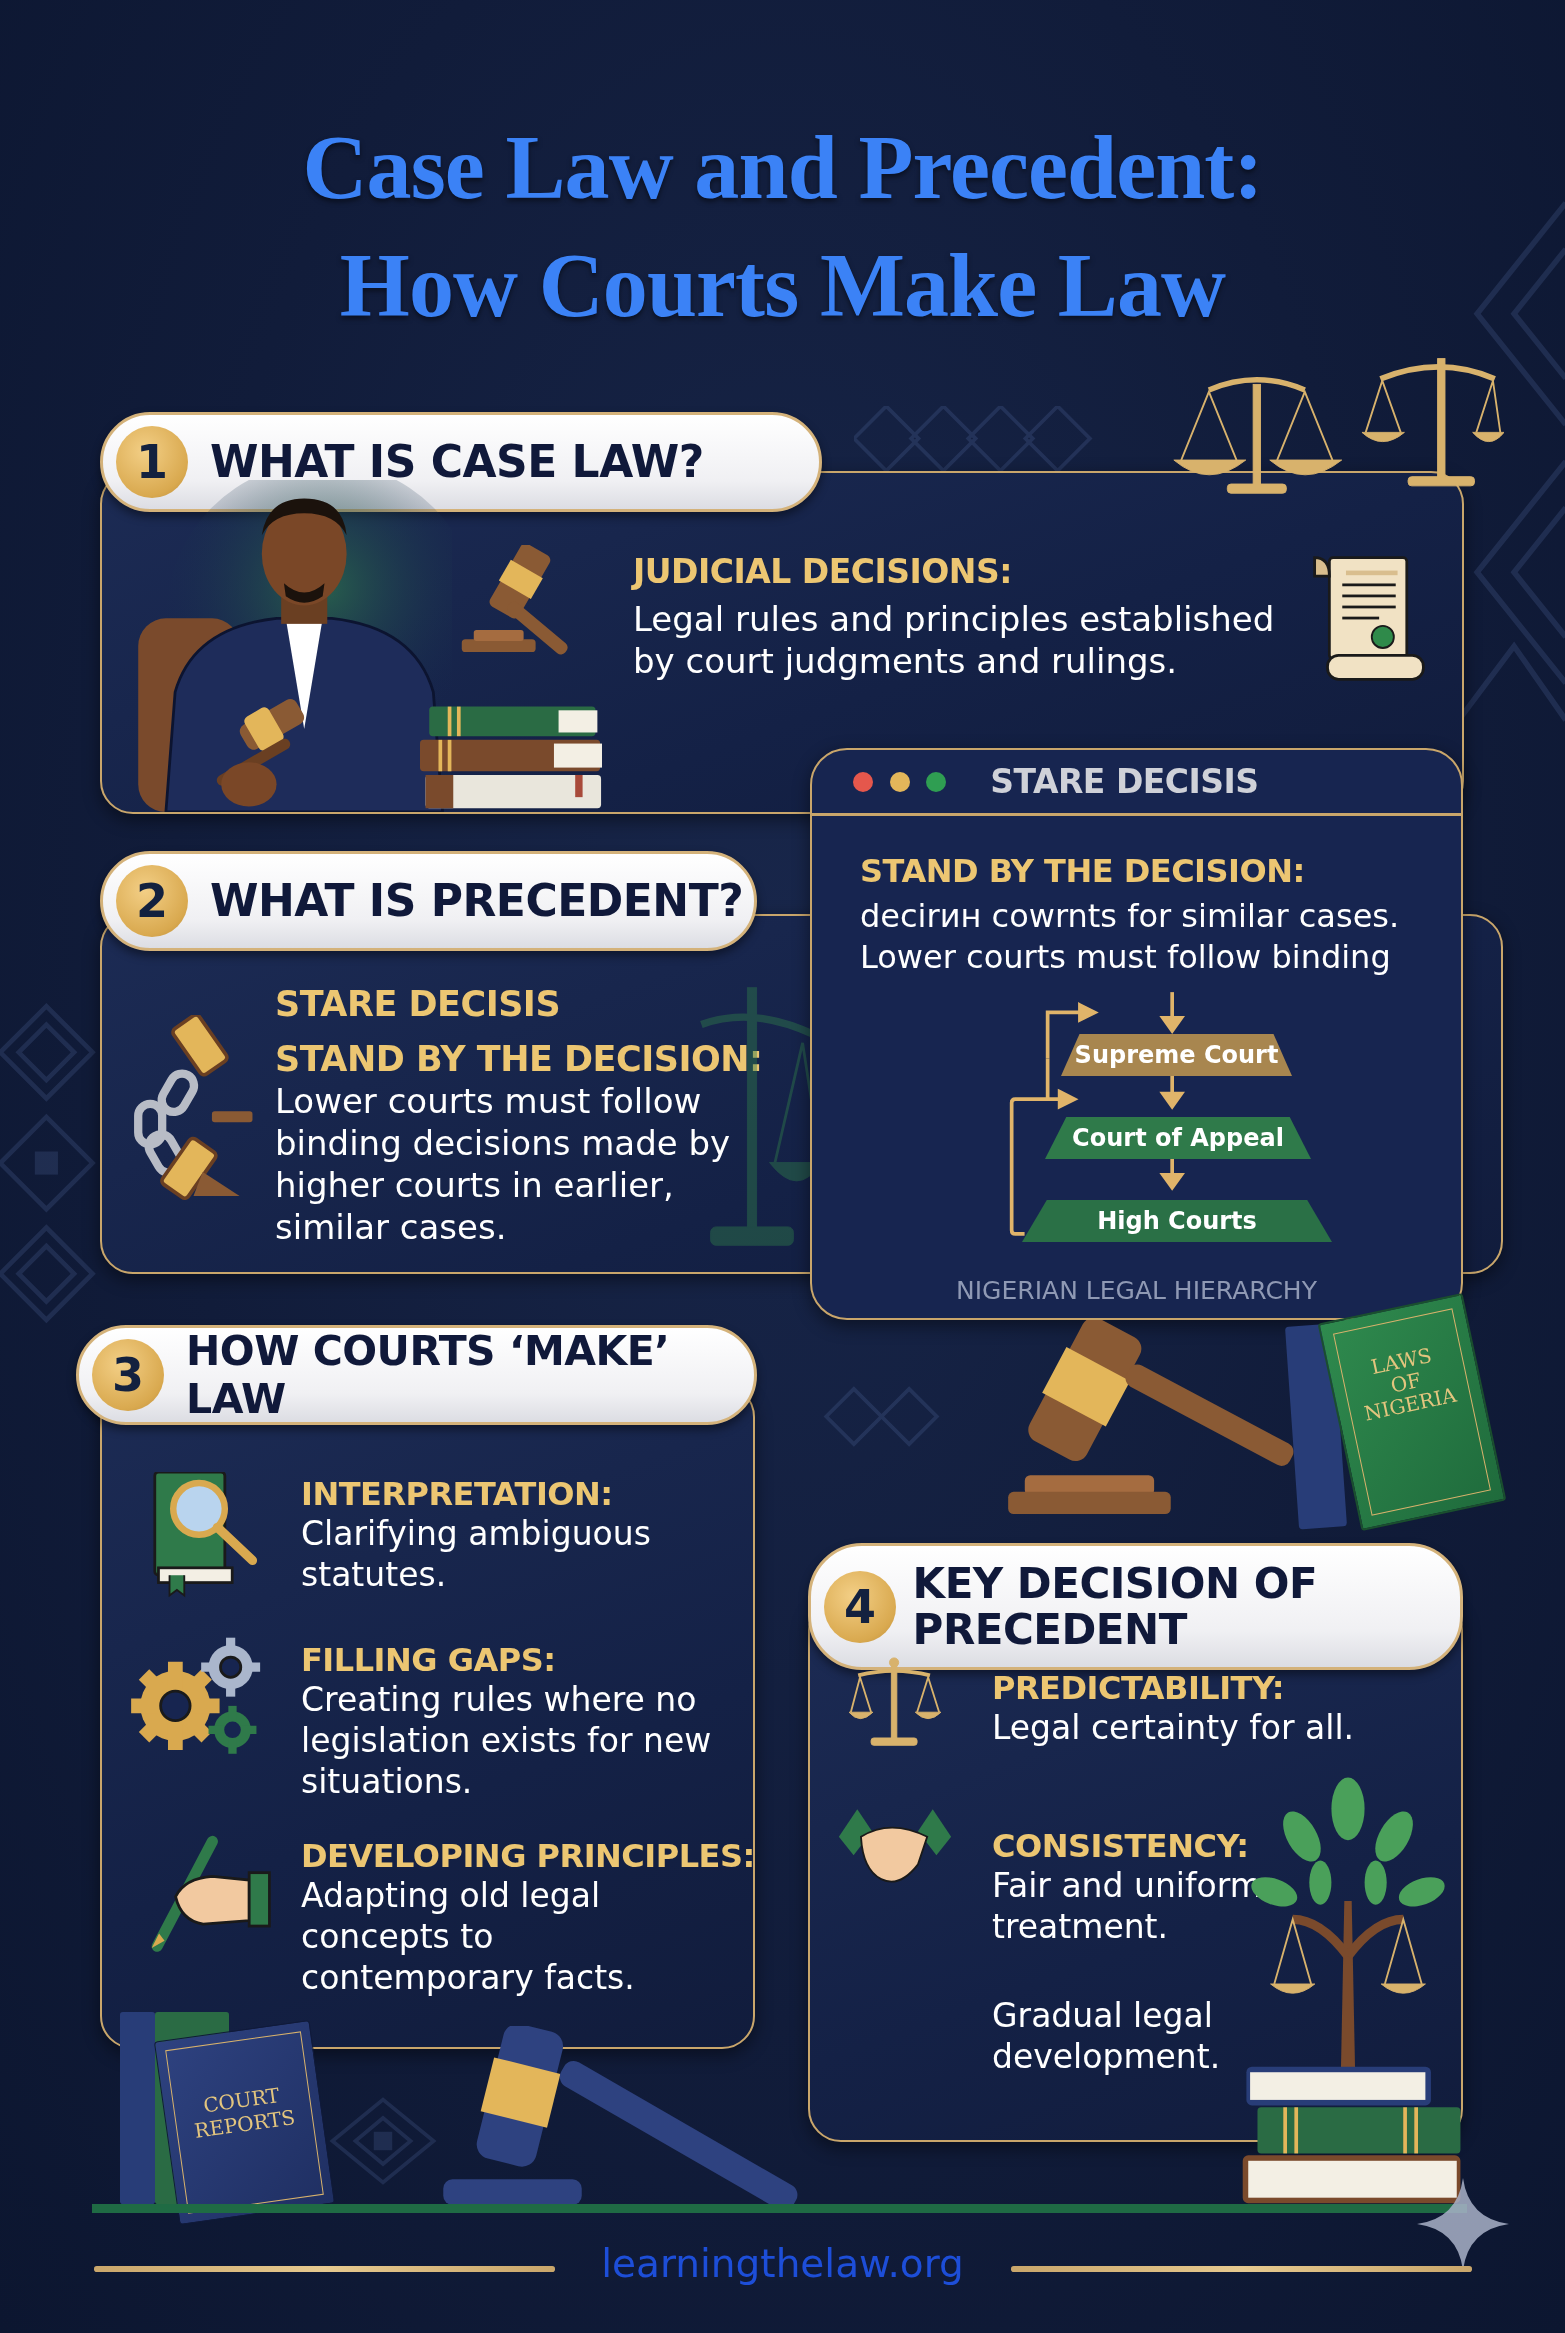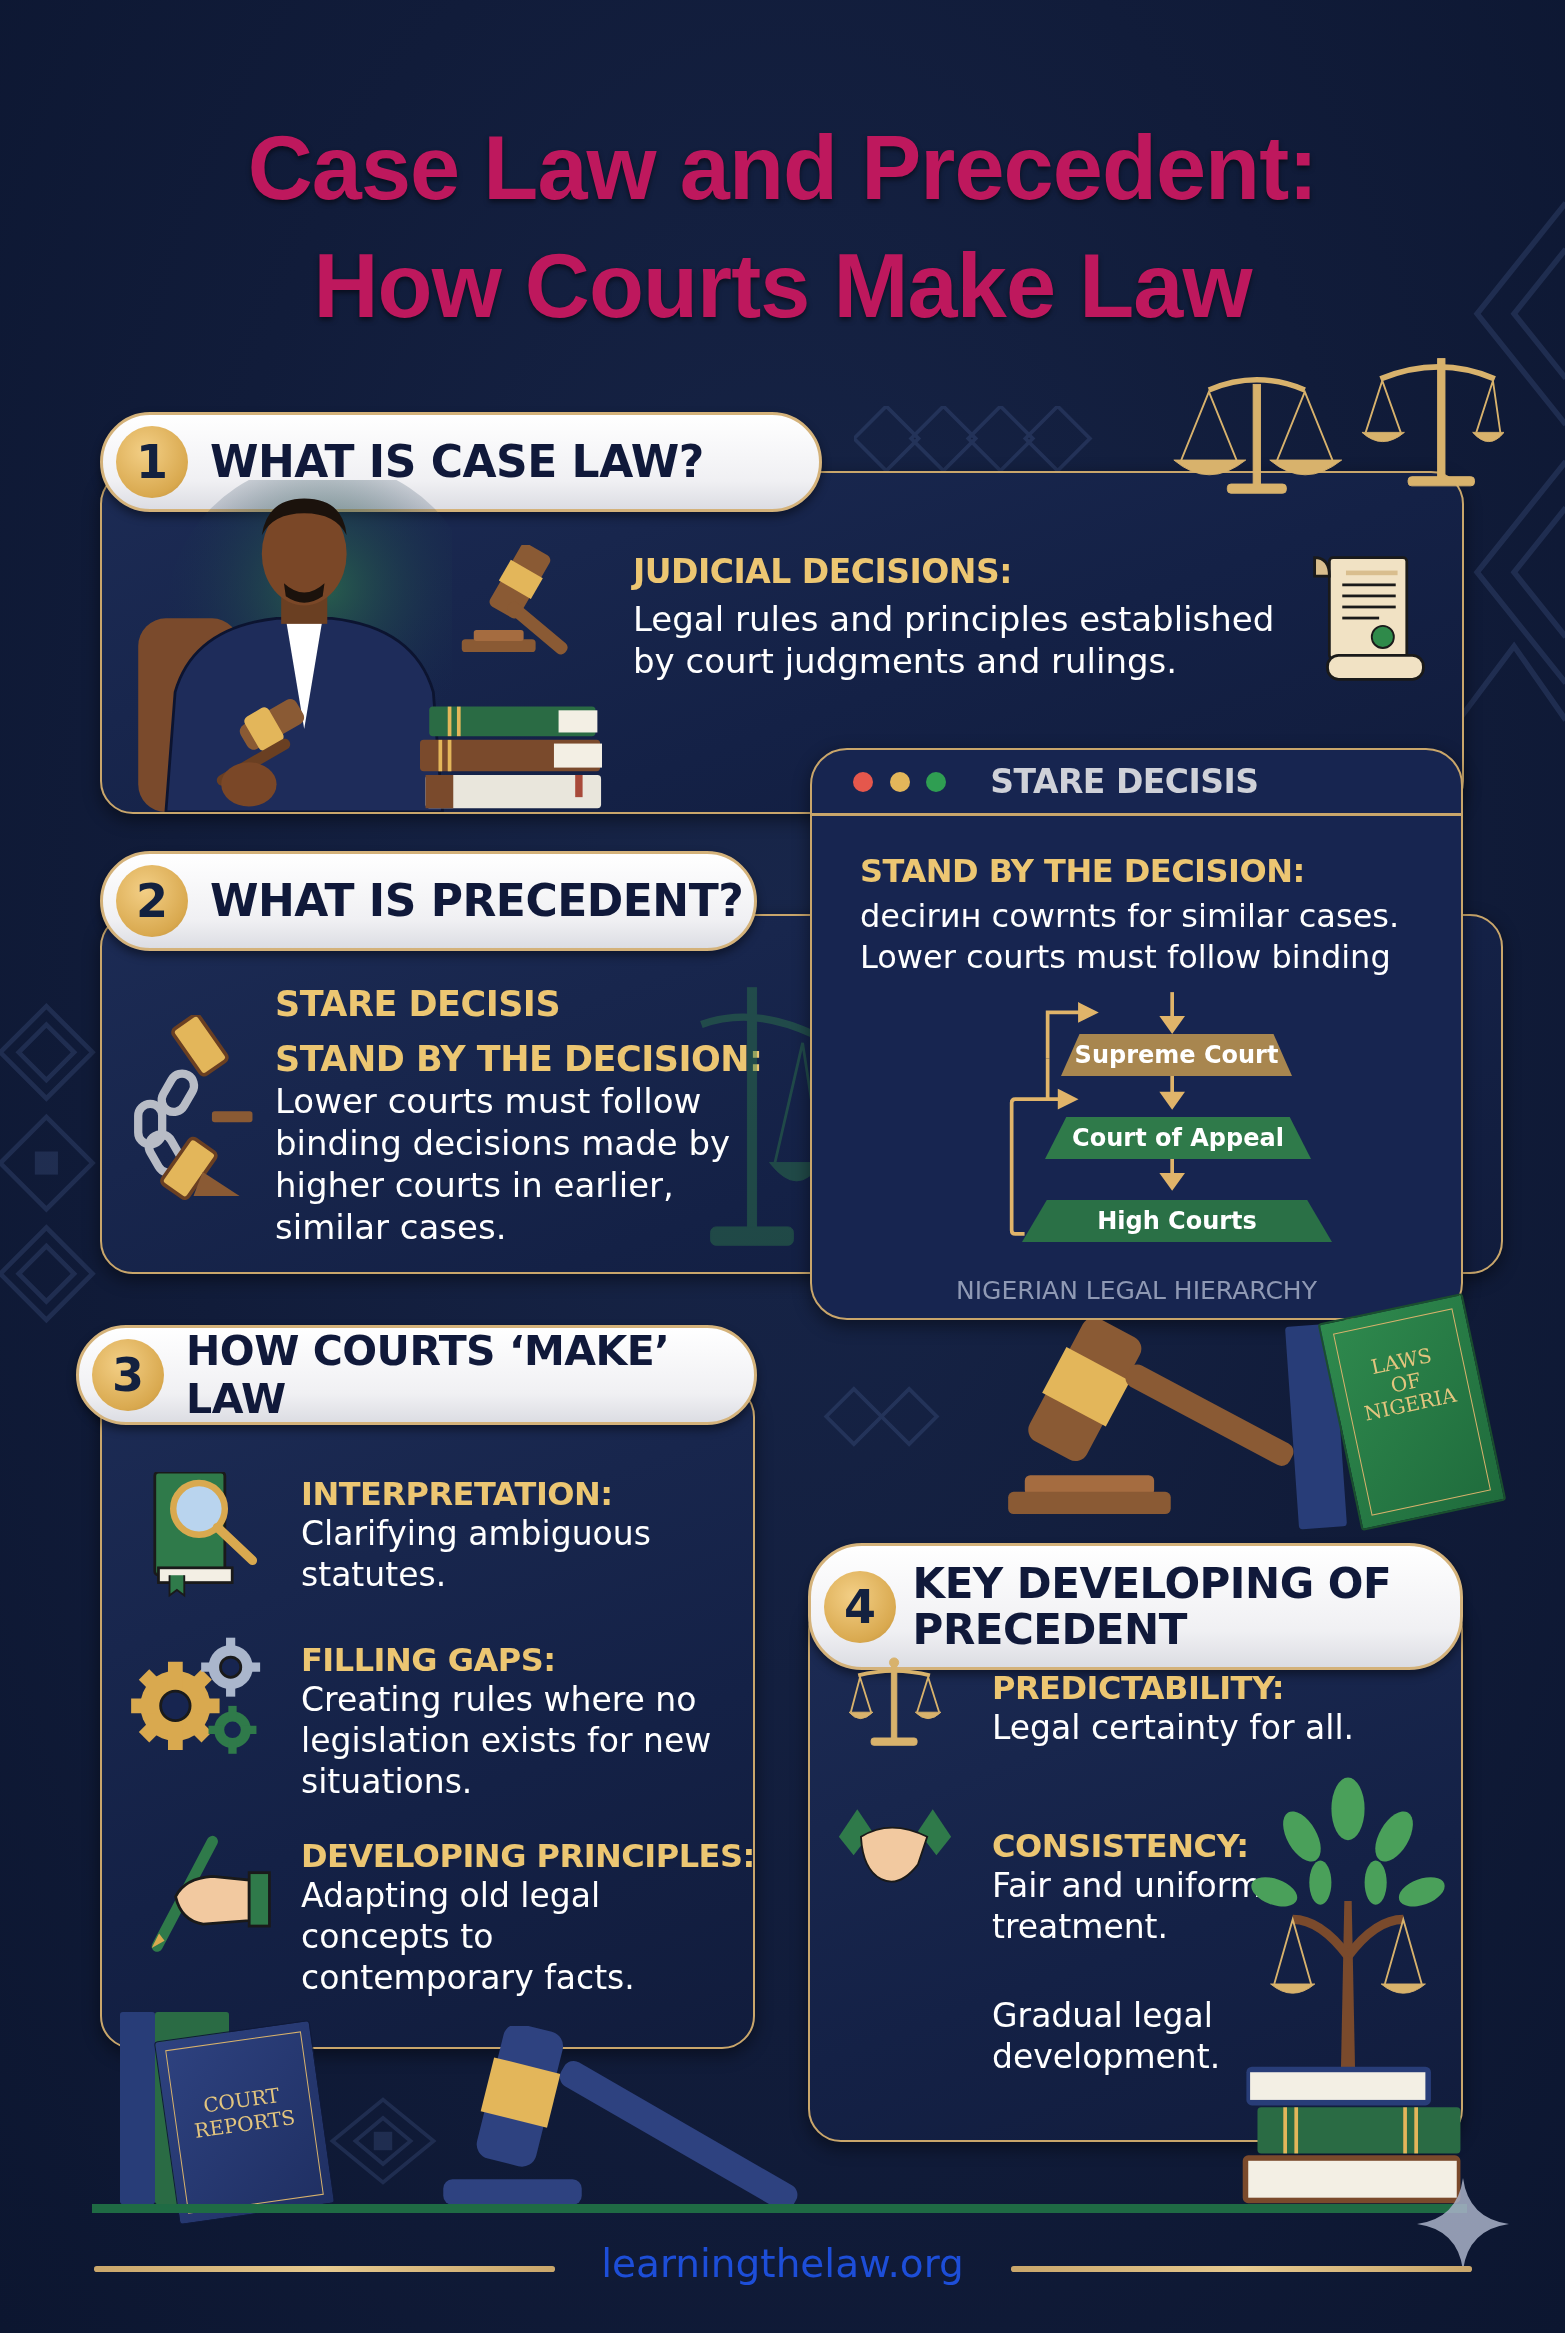--- a/index.html
+++ b/index.html
@@ -6,22 +6,22 @@
   html, body { width: 1565px; height: 2333px; overflow: hidden; }
   body {
     position: relative;
     background: radial-gradient(ellipse at 50% 40%, #18264a 0%, #111c3a 55%, #0c1630 100%);
     font-family: "Liberation Sans", "DejaVu Sans", sans-serif;
     color: #ffffff;
   }
   .abs { position: absolute; }
   .title {
     position: absolute; left: 0; top: 109px; width: 1565px; text-align: center;
-    font-family: Liberation Sans, sans-serif; font-weight: bold; font-size: 90px; line-height: 118px;
-    color: #be185d; letter-spacing: -0.9px; text-shadow: 0 2.8px 5.5px rgba(0,0,0,0.5);
+    font-family: Liberation Serif, serif; font-weight: bold; font-size: 90px; line-height: 118px;
+    color: #3b82f6; letter-spacing: -0.9px; text-shadow: 0 2.8px 5.5px rgba(0,0,0,0.5);
   }
   .panel {
     position: absolute; border: 2.8px solid #c9a66b; border-radius: 33px;
     background: linear-gradient(160deg, #1c2b54 0%, #142146 60%, #111c3c 100%);
     box-shadow: 0 5.5px 16.6px rgba(0,0,0,0.45);
   }
   .pill {
     position: absolute; height: 100px; border-radius: 50px;
     background: linear-gradient(180deg, #ffffff 0%, #f0f0f3 70%, #dcdde3 100%);
     border: 3.7px solid #d4b27a; box-shadow: 0 4.6px 9.2px rgba(0,0,0,0.45);
@@ -342,21 +342,21 @@
     <div>Adapting old legal</div>
     <div>concepts to</div>
     <div>contemporary facts.</div>
   </div>
 </div>
 
 <div class="panel" style="left:808px;top:1597px;width:655px;height:545px;"></div>
 <div class="pill" style="left:808px;top:1543px;width:655px;height:127px;border-radius:54px;">
   <div class="num">4</div>
   <div class="pill-text" style="font-size:42px;line-height:46px;margin-left:16.6px;">
-    <div>KEY DEVELOPING OF</div>
+    <div>KEY DECISION OF</div>
     <div>PRECEDENT</div>
   </div>
 </div>
 
 <svg class="abs" style="left:849px;top:1657px;" width="92" height="92" viewBox="0 0 100 100">
   <g stroke="#d8b26c" fill="#d8b26c">
     <rect x="46" y="8" width="6" height="80"></rect>
       <circle cx="49" cy="6" r="5"></circle>
     <path d="M10 20 Q49 10 88 20" fill="none" stroke-width="4"></path>
     <path d="M2 60 L12 22 L24 60" fill="none" stroke-width="2"></path>

